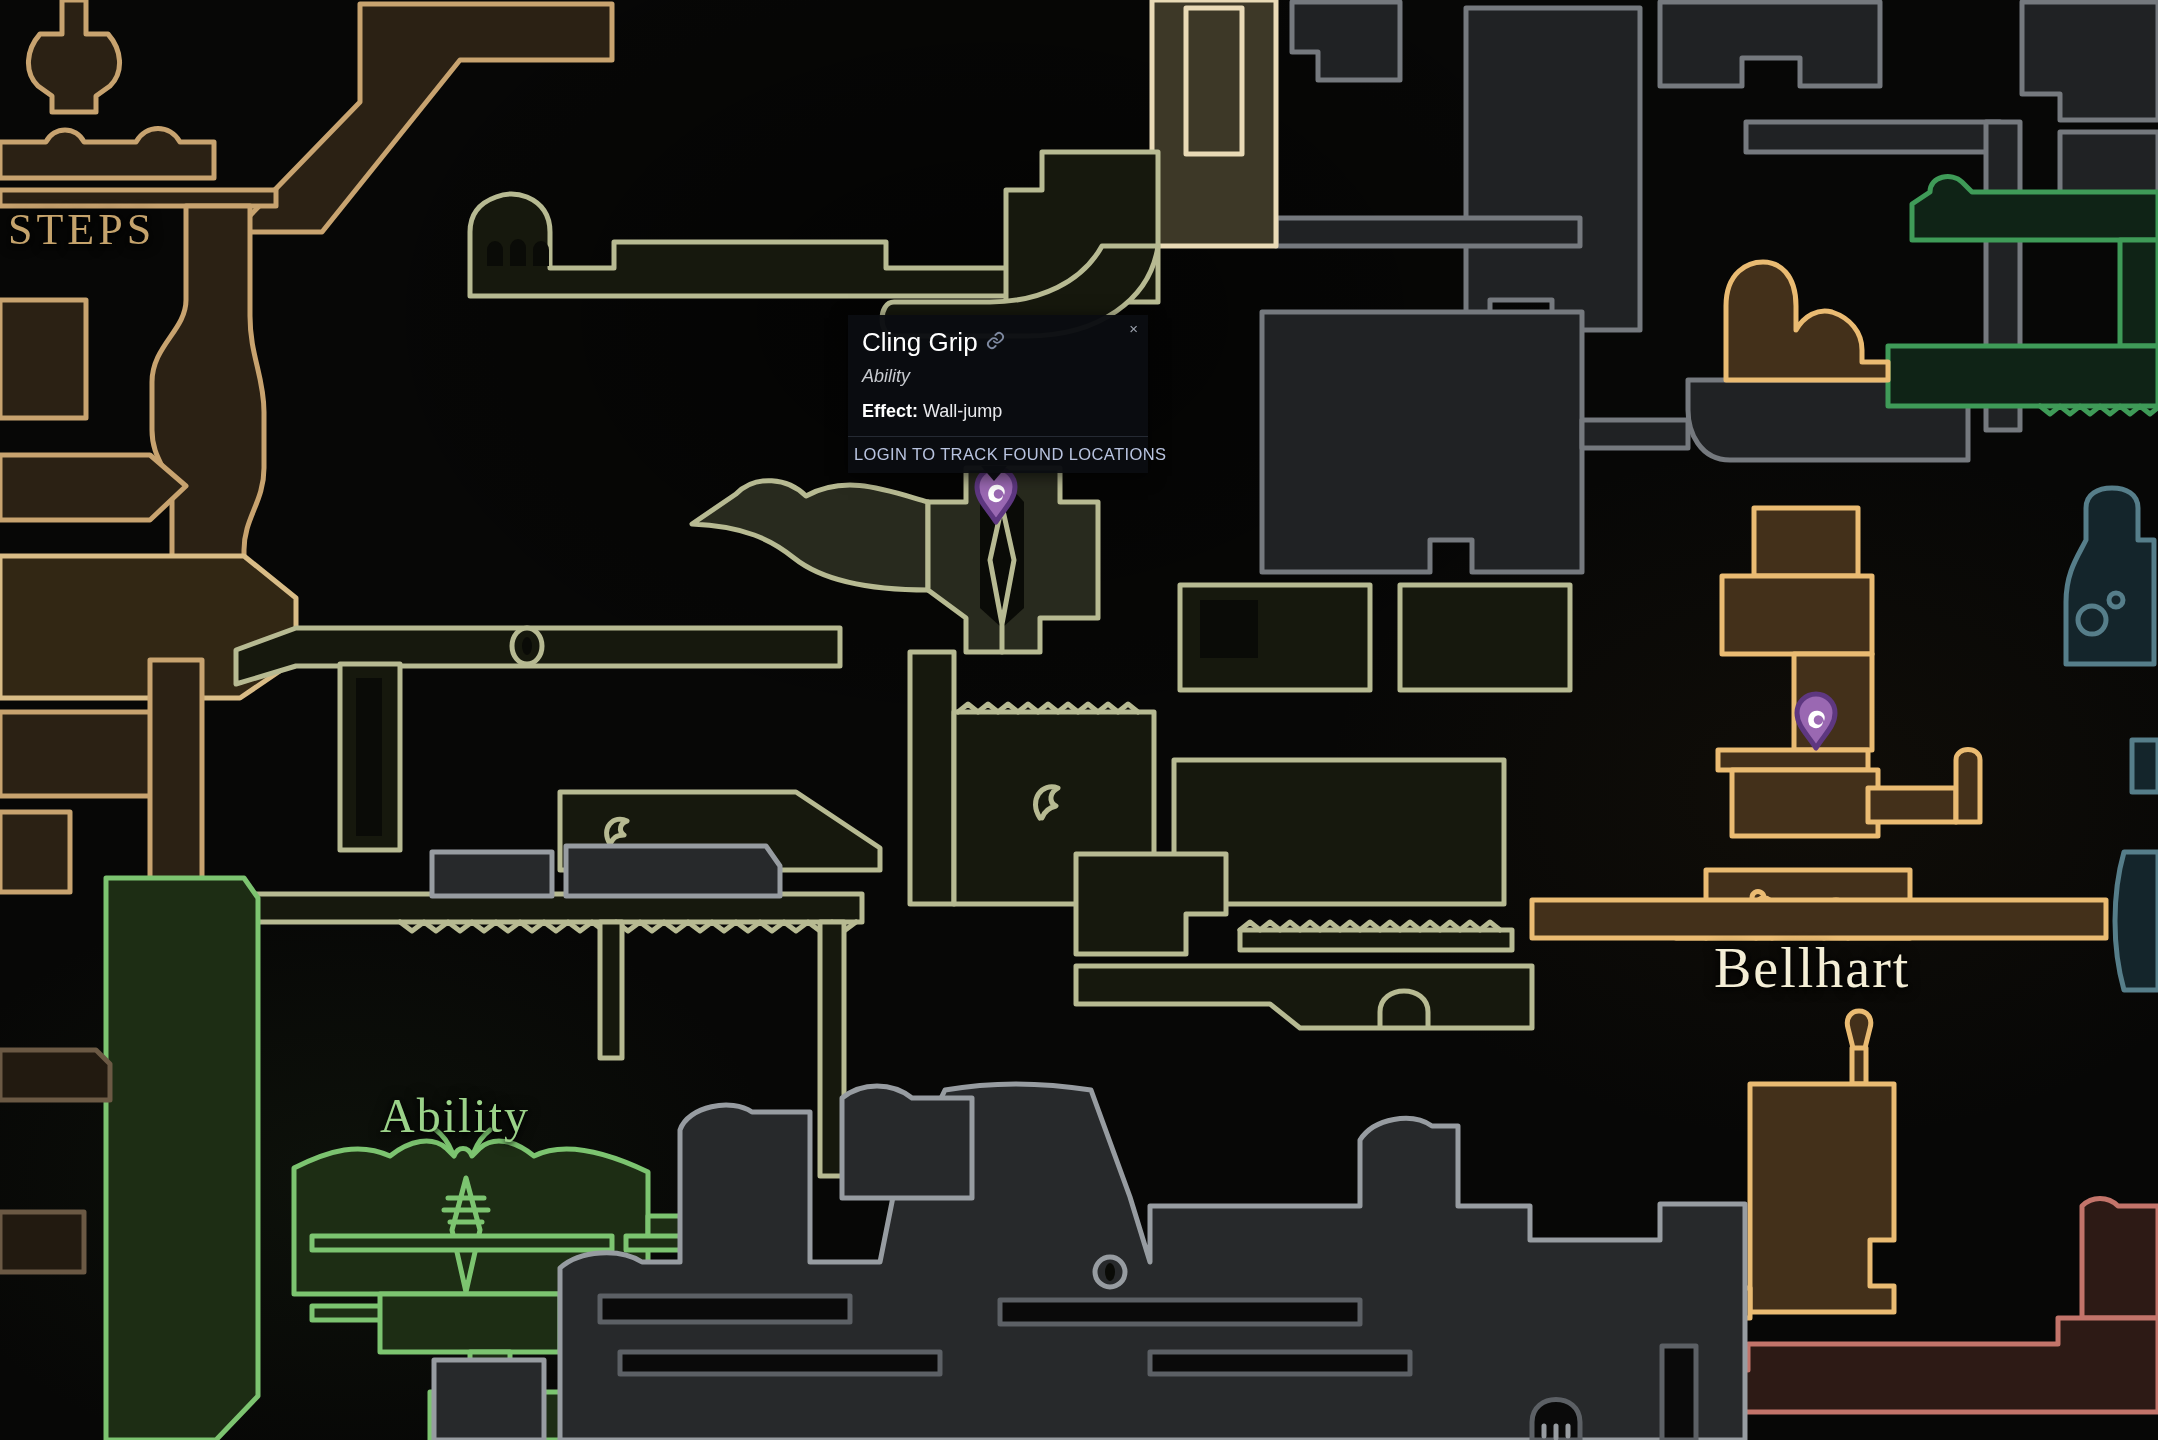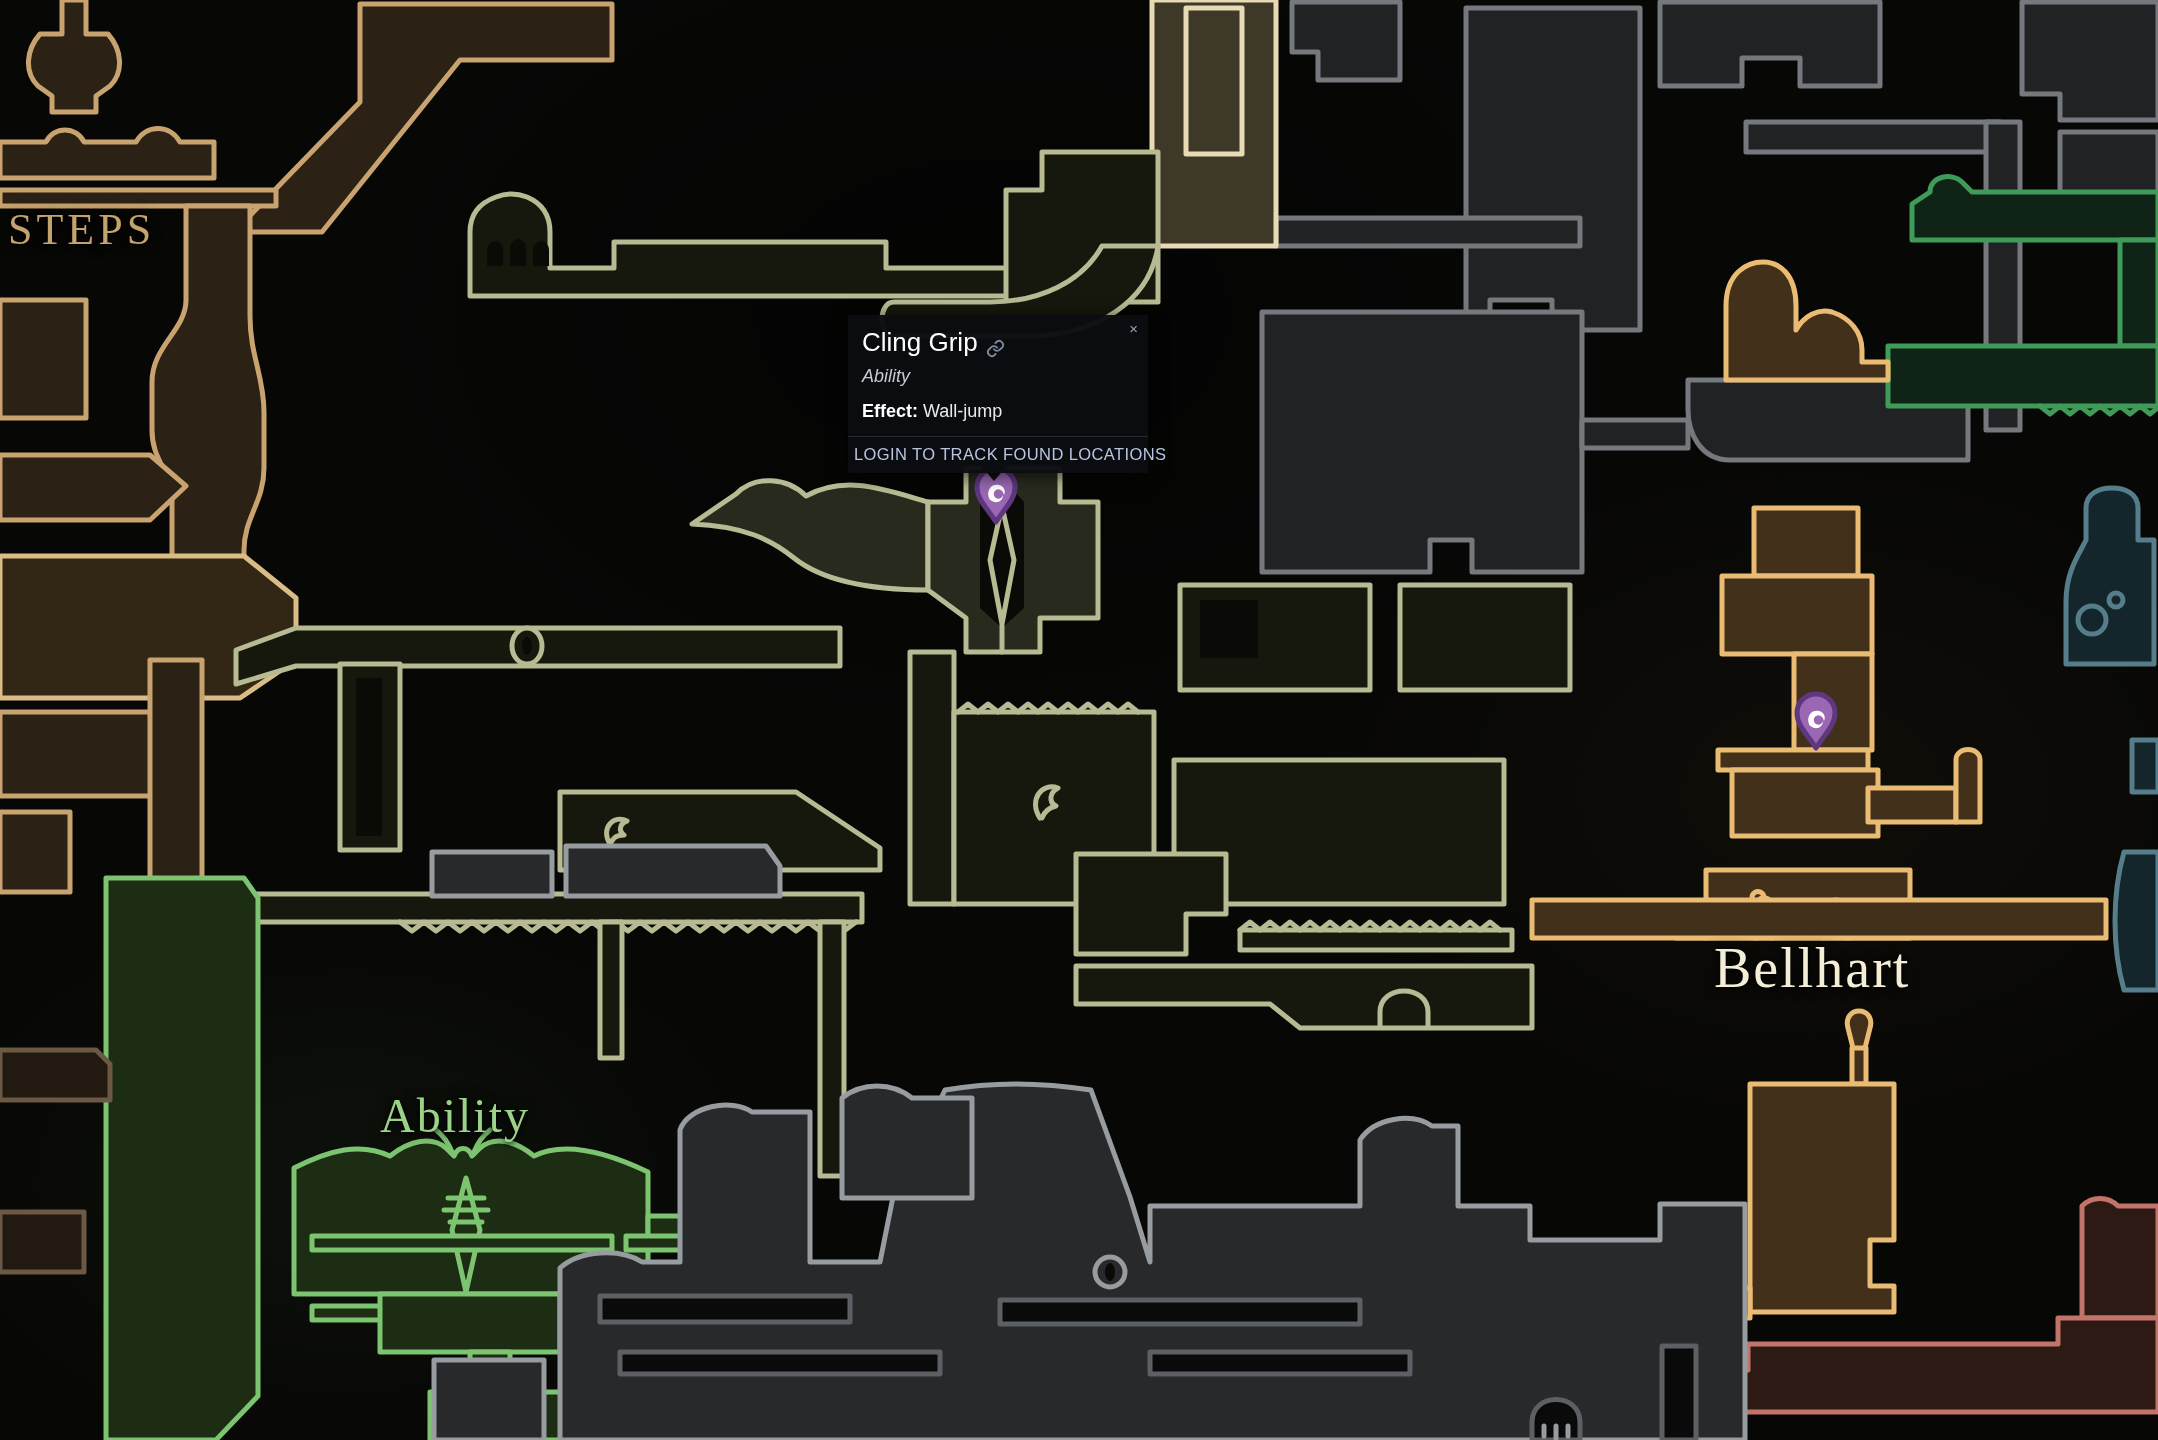--- a/index.html
+++ b/index.html
@@ -48,21 +48,21 @@
   .lbl-bellhart{left:1714px; top:936px; font-size:56px; letter-spacing:2px; color:#f4eed6;}
 
   
   .popup{
     position:absolute; left:848px; top:315px; width:300px;
     background:rgba(10,12,17,.97); color:#fff;
     box-shadow:0 3px 16px rgba(0,0,0,.65);
     z-index:5;
   }
   .popup-body{padding:12px 14px 10px 14px; position:relative;}
-  .popup-title-row{display:flex; align-items:flex-end; gap:8px;}
+  .popup-title-row{display:flex; align-items:flex-start; gap:8px;}
   .popup-title{font-size:26px; font-weight:400; color:#ffffff;}
   .popup-link{display:inline-flex; cursor:pointer; color:#7e89a0; margin-top:4px;}
   .popup-close{
     position:absolute; top:6px; right:10px; font-size:15px; color:#9ba1ac;
     cursor:pointer; line-height:1; font-family:"Liberation Sans",sans-serif;
   }
   .popup-category{font-style:italic; font-size:18px; color:#c7cacf; margin-top:8px;}
   .popup-effect{font-size:18px; color:#e8e9ec; margin-top:14px; margin-bottom:4px;}
   .popup-effect b{color:#ffffff;}
   .popup-footer{

